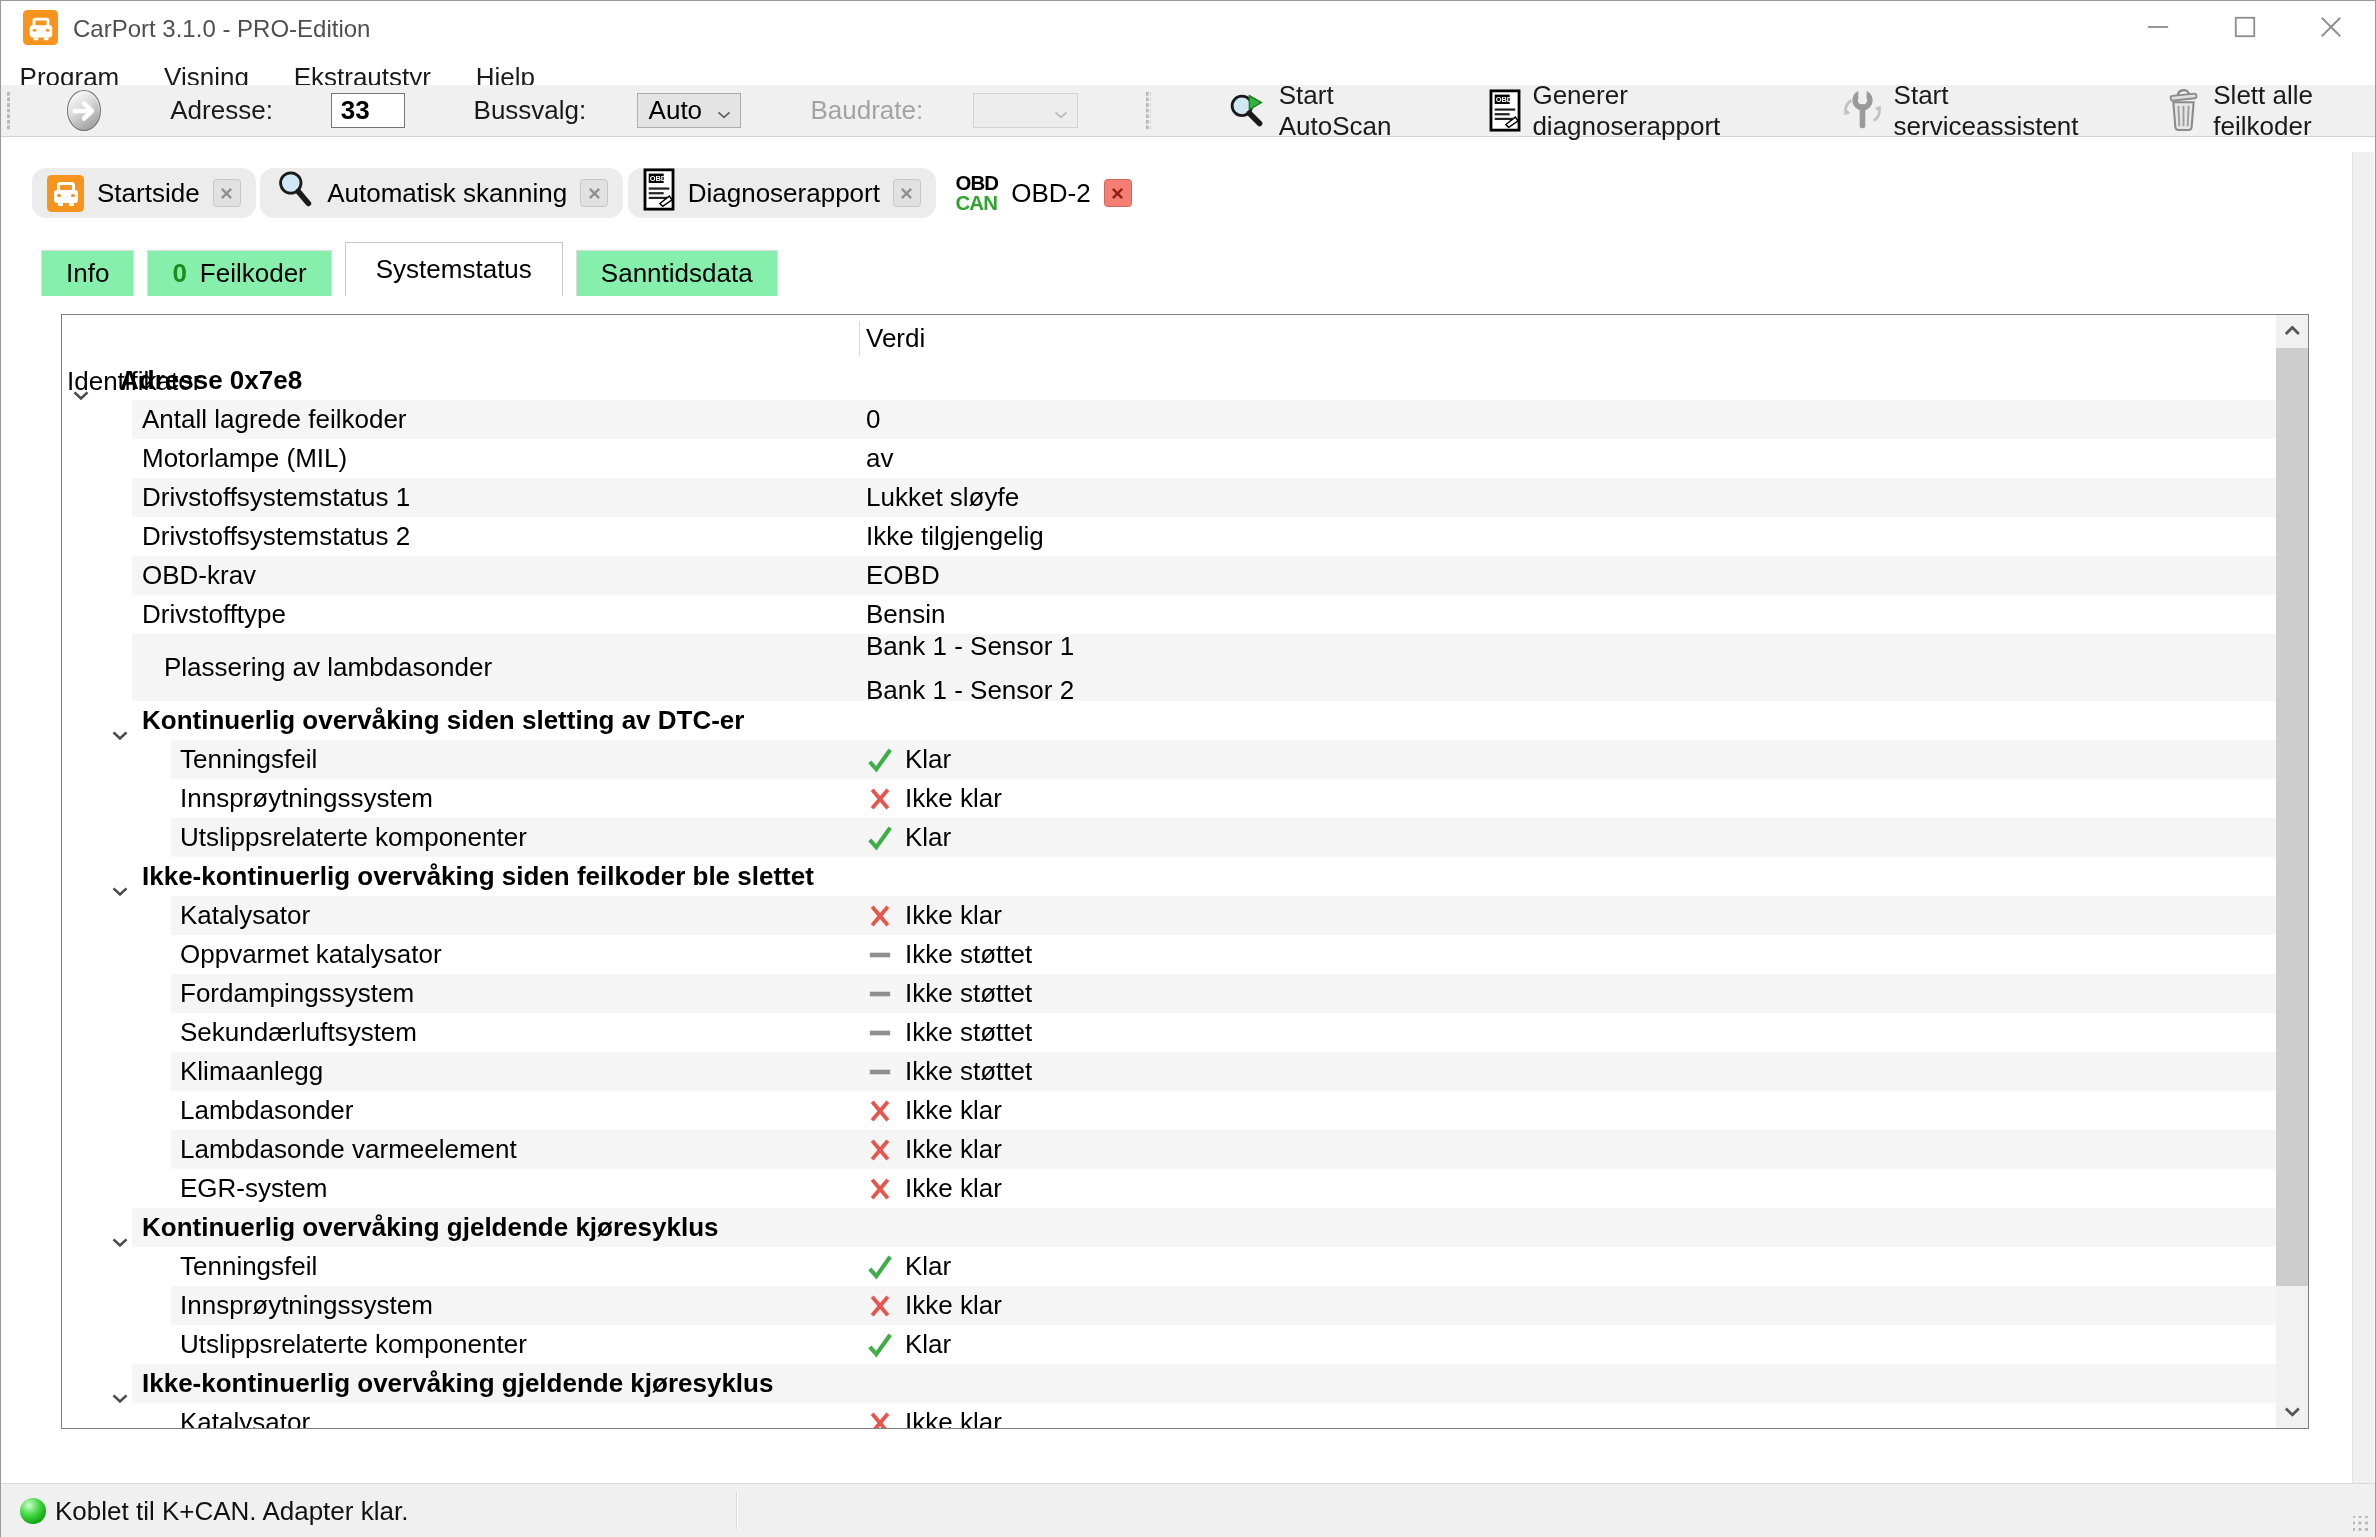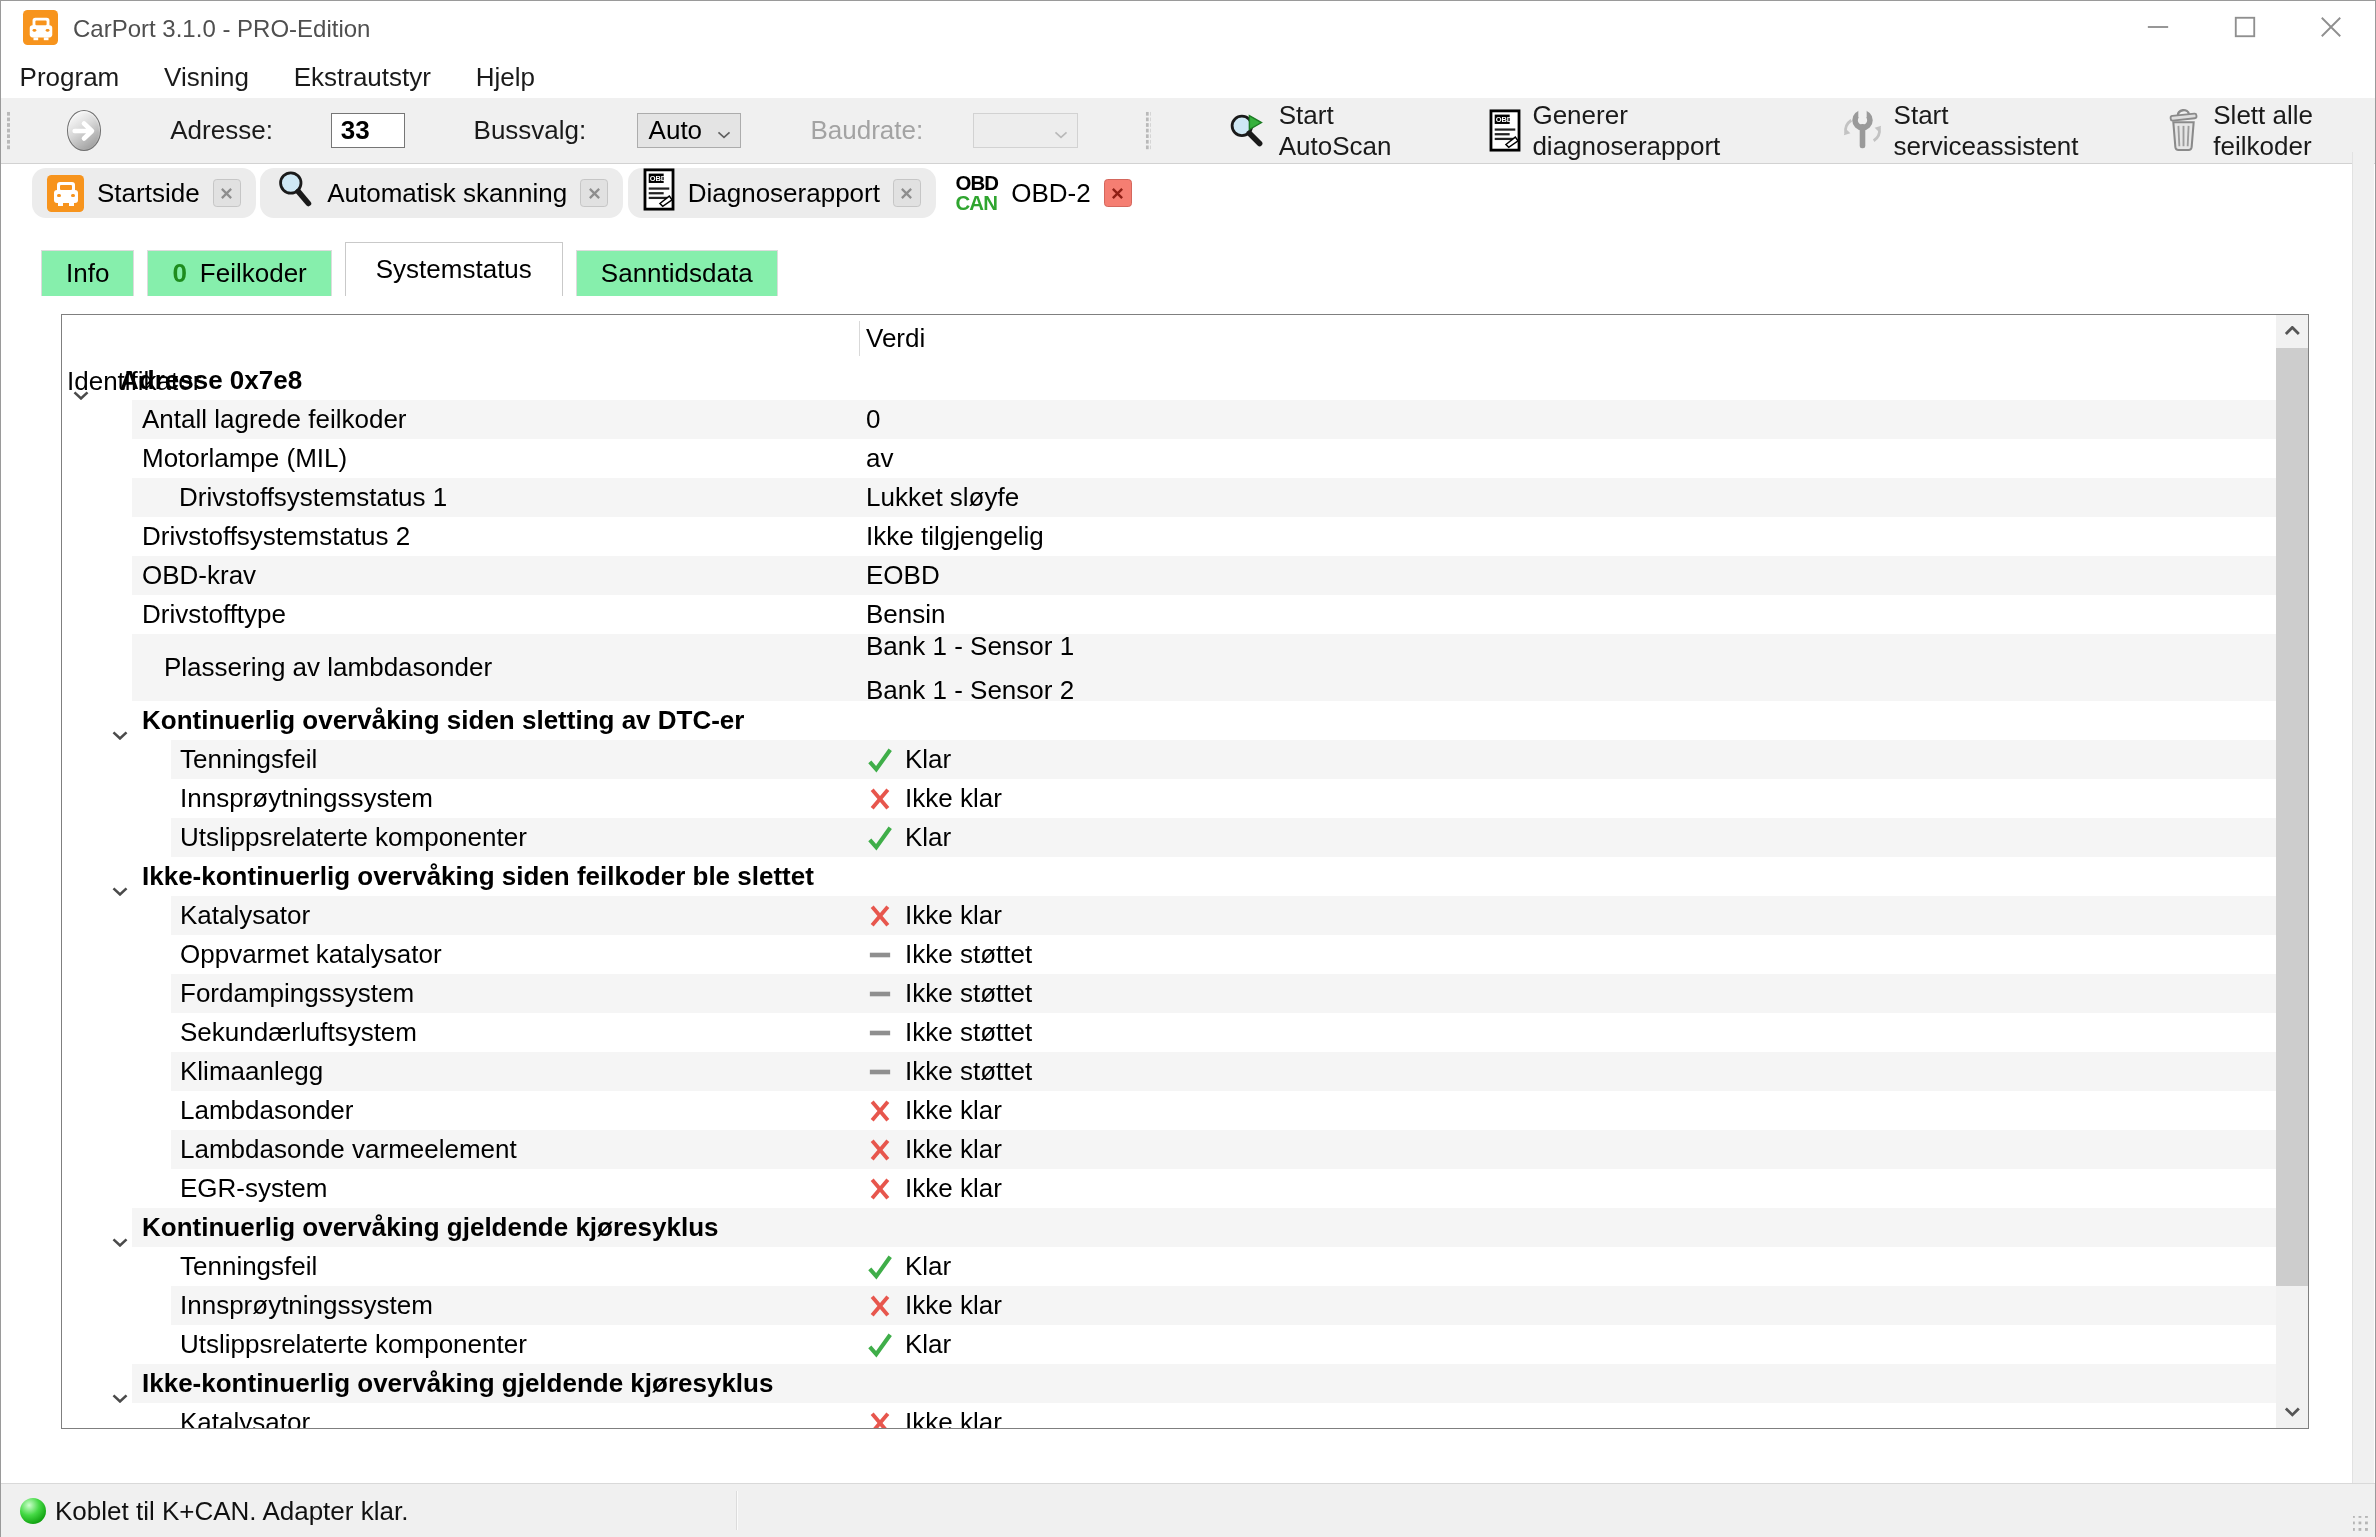--- a/index.html
+++ b/index.html
@@ -11,21 +11,21 @@
   .app-icon{position:absolute;left:22px;top:9.3px;width:35px;height:35px;background:#f7941d;border-radius:4.6px;
     display:flex;align-items:center;justify-content:center;}
   .title-text{position:absolute;left:72px;top:0;line-height:55px;font-size:24px;color:#4f4f4f;}
   .caption{position:absolute;top:5.6px;width:65px;height:41px;display:flex;align-items:center;justify-content:center;}
   .cap-min{left:2124px;} .cap-max{left:2211px;} .cap-close{left:2297px;}
   
   .menubar{position:absolute;top:55px;left:0;right:0;height:43px;background:#fff;display:flex;align-items:center;
     padding-left:16.7px;color:#1a1a1a;}
   .menu-item{padding:0 1.9px;margin-right:41px;cursor:default;}
   
-  .toolbar{position:absolute;top:97px;left:0;right:0;height:66px;background:#f0f0f0;
+  .toolbar{position:absolute;top:84px;left:0;right:0;height:52px;background:#f0f0f0;
     border-bottom:0.9px solid #d2d2d2;display:flex;align-items:center;box-sizing:border-box;gap:41px;}
   .grip{width:6.5px;height:39px;margin-left:4.6px;
     background-image:radial-gradient(#b9b9b9 1.5px, transparent 1.6px);background-size:4.6px 5.6px;}
   .navcircle{width:39px;height:39px;margin-left:15px;border-radius:50%;border:0.9px solid #707070;
     background:linear-gradient(145deg,#fbfbfb 10%,#d8d8d8 45%,#8f8f8f 100%);
     display:flex;align-items:center;justify-content:center;box-shadow:inset 0 0.9px 1.9px #ffffffcc;}
   .tb-label{margin-left:28px;color:#1a1a1a;}
   .tb-label.disabled{color:#a3a3a3;}
   .tb-input{margin-left:16.7px;width:87px;height:35px;background:#fff;border:0.9px solid #767676;box-sizing:border-box;
     font-weight:bold;display:flex;align-items:center;padding-left:9.3px;}
@@ -315,21 +315,21 @@
           </div>
         </div>
         <div class="trow" style="height: 39px;">
           <div class="rlabel" style="left: 80px; line-height: 39px;">Motorlampe (MIL)</div>
           <div class="rvalue">
             <span>av</span>
           </div>
         </div>
         <div class="trow" style="height: 39px;">
           <div class="rowbg" style="left: 70px;"></div>
-          <div class="rlabel" style="left: 80px; line-height: 39px; margin-left: 37px;">Drivstoffsystemstatus 1</div>
+          <div class="rlabel" style="left: 80px; line-height: 39px;">Drivstoffsystemstatus 1</div>
           <div class="rvalue">
             <span>Lukket sløyfe</span>
           </div>
         </div>
         <div class="trow" style="height: 39px;">
           <div class="rlabel" style="left: 80px; line-height: 39px;">Drivstoffsystemstatus 2</div>
           <div class="rvalue">
             <span>Ikke tilgjengelig</span>
           </div>
         </div>

